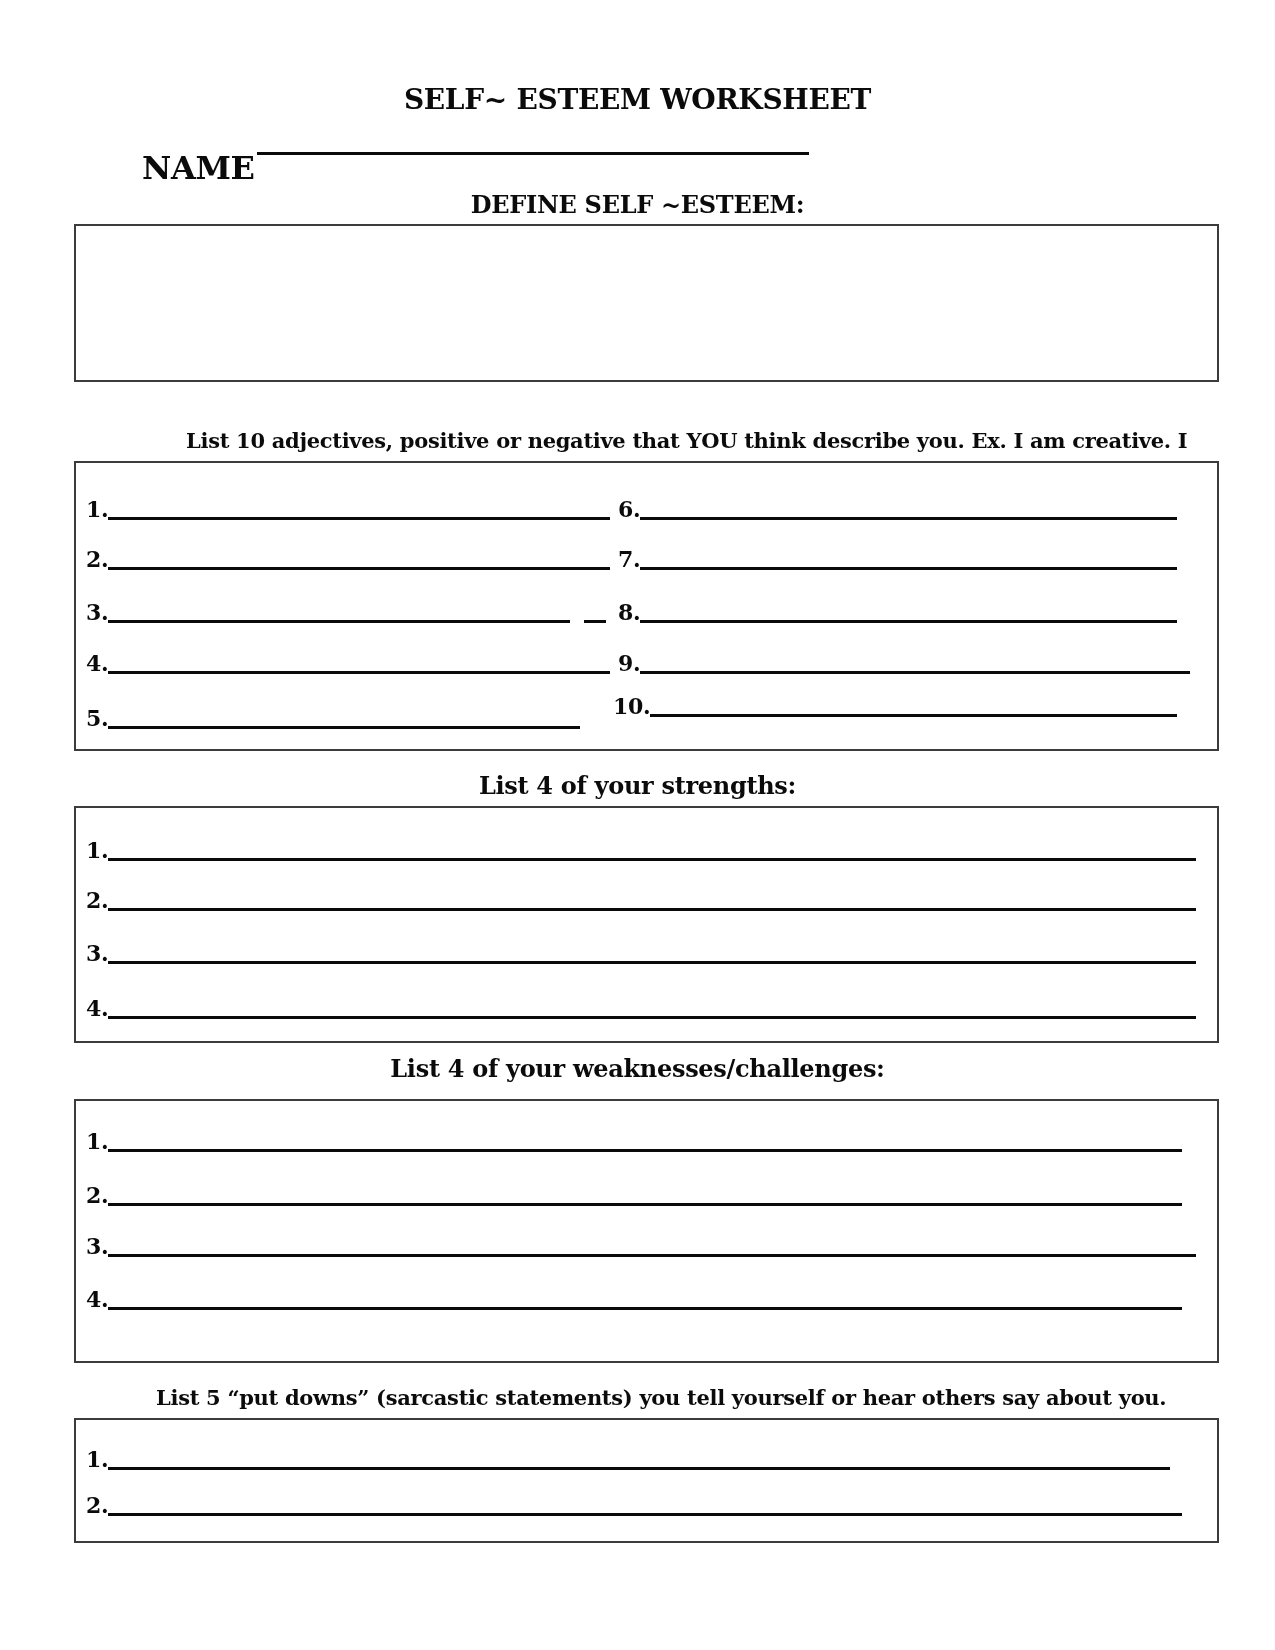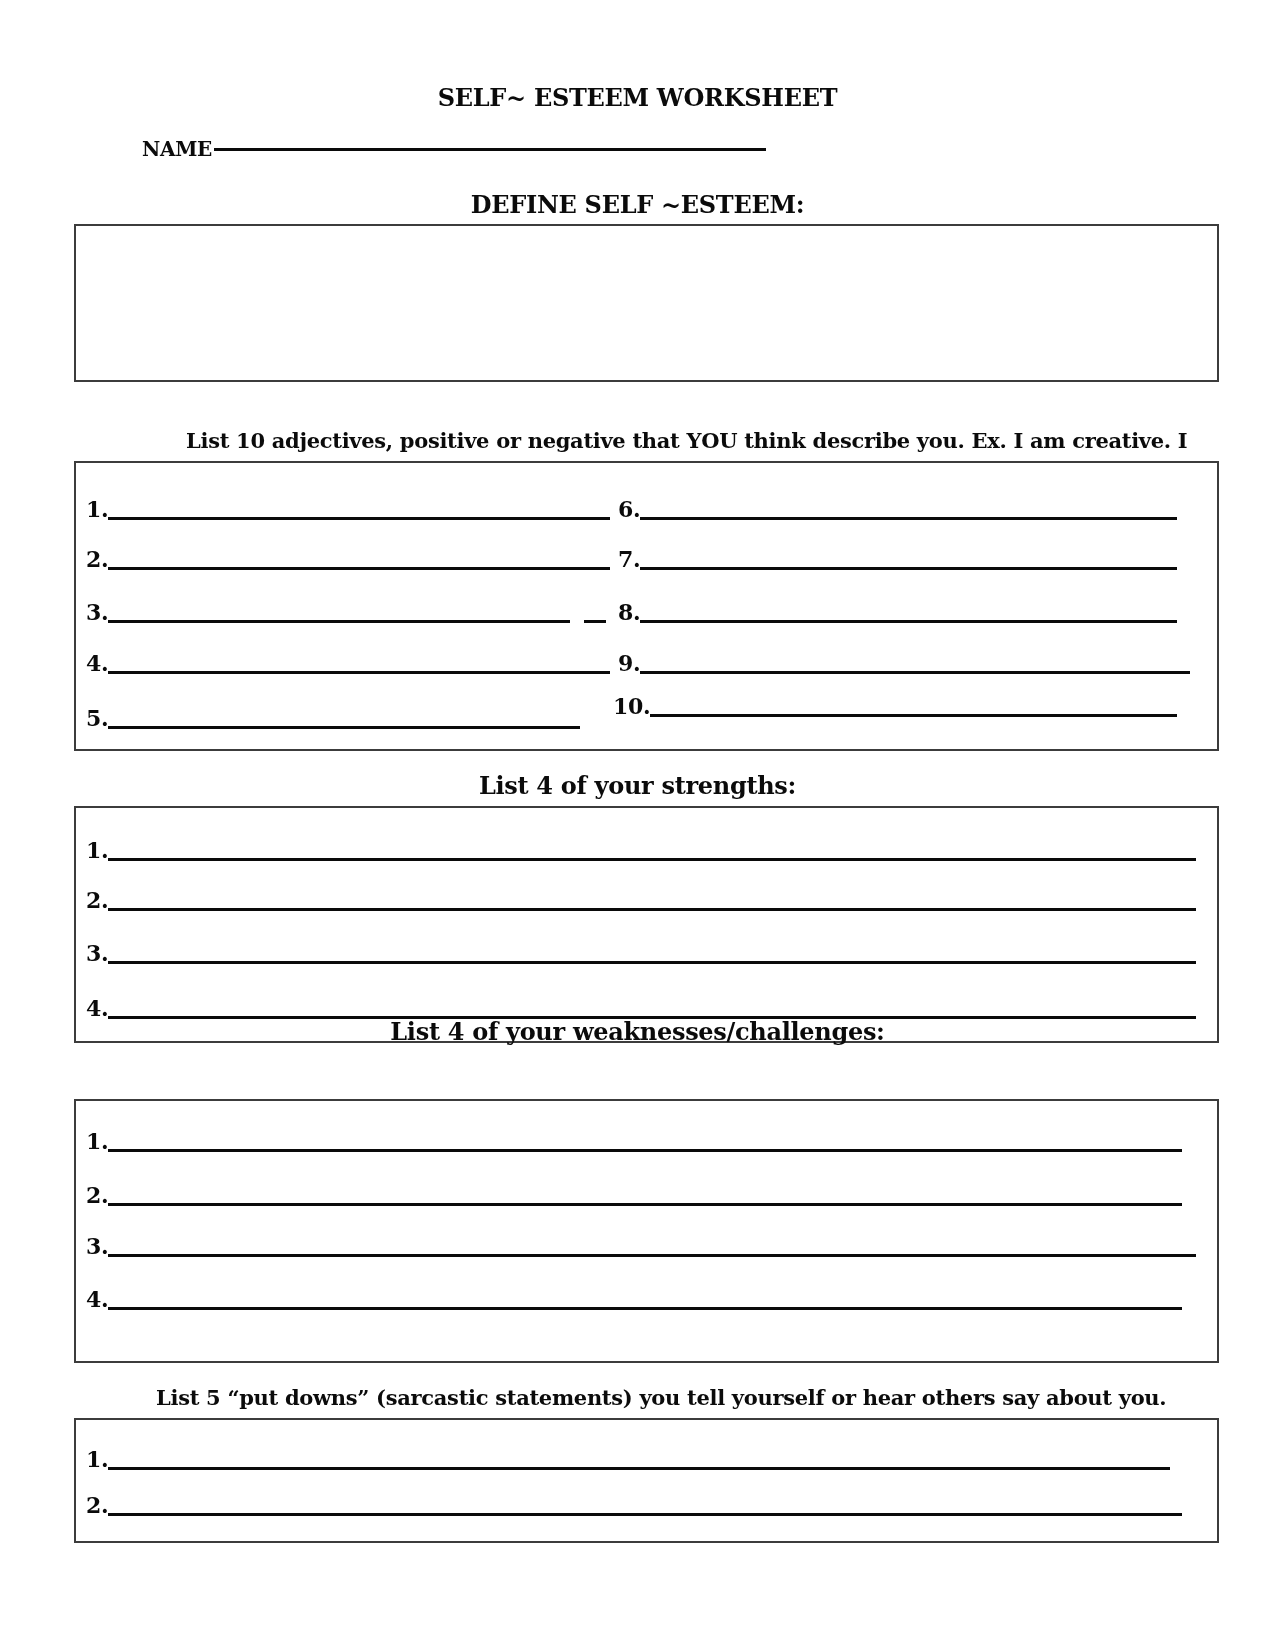--- a/index.html
+++ b/index.html
@@ -7,48 +7,48 @@
     position:relative;
     width:1275px;height:1650px;
     background:#ffffff;
     font-family:"DejaVu Serif","Liberation Serif",serif;
     font-weight:700;
     color:#0b0b0b;
     letter-spacing:-0.3px;
     overflow:hidden;
   }
   .centered{position:absolute;left:0;right:0;text-align:center;}
-  .page-title{top:83px;font-size:24px;}
+  .page-title{top:83px;font-size:28px;}
   .define-heading{top:182px;font-size:24px;margin-top:8px;}
   .section-heading{font-size:24px;text-align:center;}
 
   .name-row{
-    position:absolute;top:134px;left:142px;right:120px;height:30px;
-    display:flex;align-items:center;font-size:20px;
+    position:absolute;top:152px;left:142px;right:120px;height:30px;
+    display:flex;align-items:flex-start;font-size:32px;
   }
   .name-row .fill{width:552px;flex:0 0 auto;margin:0 2px -1px 2px;}
   .name-row .label,.name-row .course{white-space:nowrap;line-height:1;}
 
   .box{
     position:absolute;left:74px;width:1145px;
     border:2px solid #3c3c3c;
     background:#ffffff;
     box-sizing:border-box;
   }
   .define-box{top:224px;height:158px;font-size:22px;padding:8px 12px;}
   .adjectives-box{top:461px;height:290px;}
   .strengths-box{top:806px;height:237px;}
   .weaknesses-box{top:1099px;height:264px;}
   .putdowns-box{top:1418px;height:125px;}
 
   .instruction{position:absolute;font-size:21px;line-height:26px;}
   .adjectives-instruction{top:428px;left:142px;width:1010px;margin-left:44px;}
   .putdowns-instruction{top:1385px;left:156px;width:1060px;}
   .strengths-heading{top:771px;}
-  .weaknesses-heading{top:1017px;}
+  .weaknesses-heading{top:1054px;}
 
   .row{
     position:absolute;height:30px;
     display:flex;align-items:flex-end;
   }
   .row .num{
     font-size:22px;line-height:1;white-space:nowrap;
     flex:0 0 auto;
   }
   .fill{

